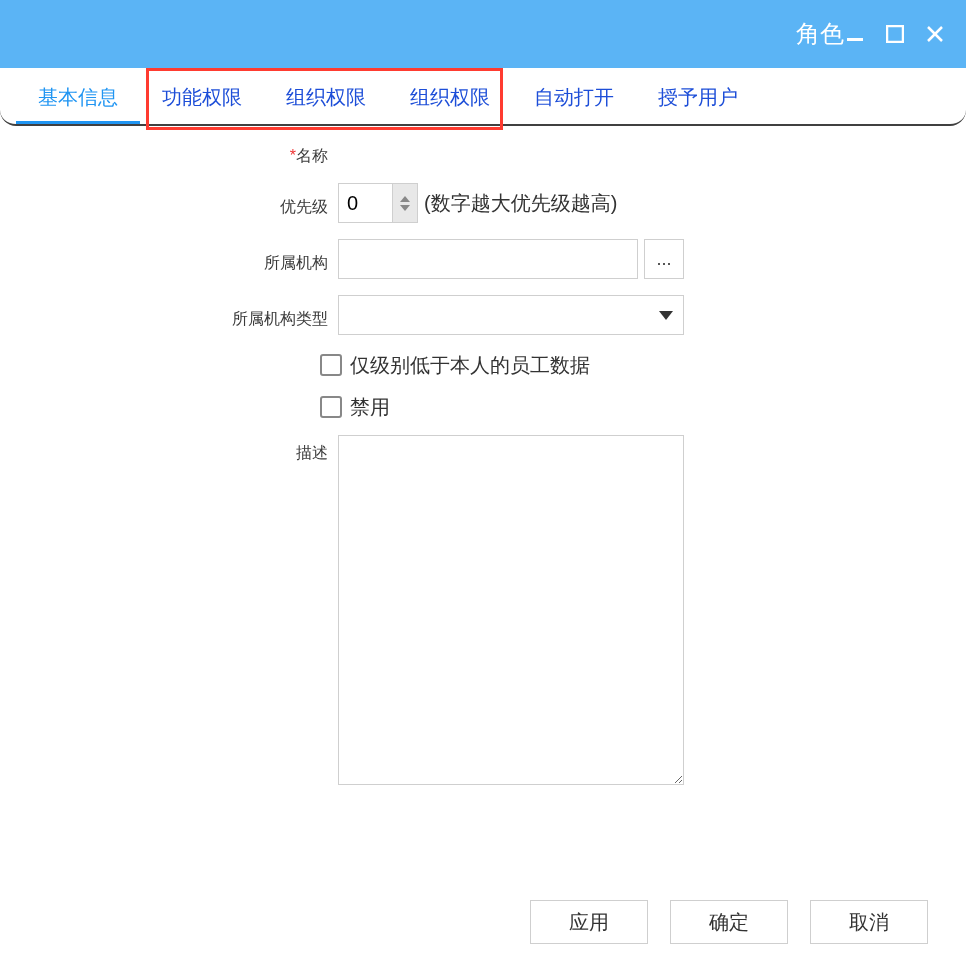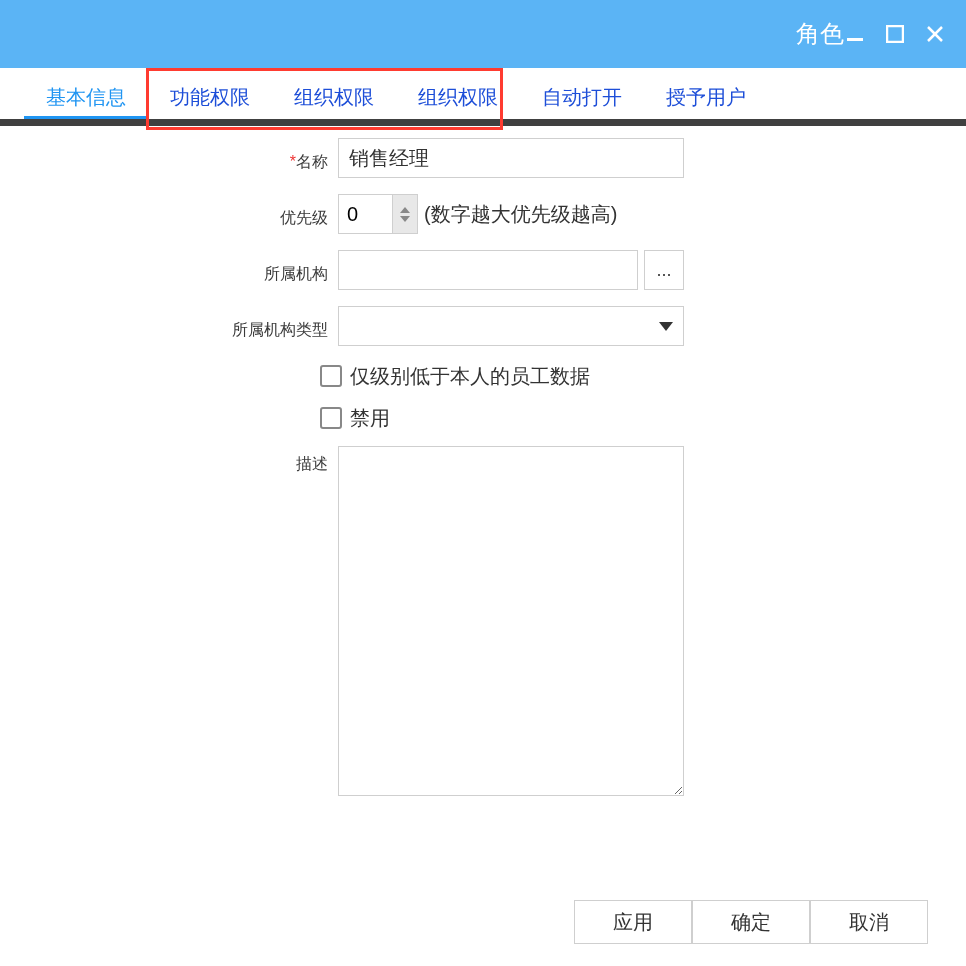--- a/index.html
+++ b/index.html
@@ -30,24 +30,25 @@
   .titlebar .winbtns {
     display: flex; align-items: center; gap: 18px;
   }
   .titlebar .winbtns .wbtn {
     width: 22px; height: 22px;
     display: flex; align-items: center; justify-content: center;
     cursor: pointer;
   }
   .tabs {
     display: flex;
-    border-bottom: 7px solid #404040;
-    padding-left: 24px;
+    border-bottom: 2px solid #404040;
+    padding-left: 16px;
     height: 58px;
     position: relative;
+    border-radius: 16px;
   }
   .tab {
     padding: 16px 22px 14px 22px;
     font-size: 20px;
     color: #1d4ed8;
     cursor: pointer;
     border-bottom: 3px solid transparent;
   }
   .tab.active {
     color: #2095f2;
@@ -172,20 +173,21 @@
   textarea.desc {
     width: 346px; height: 350px;
     border: 1px solid #cfcfcf;
     padding: 8px;
     font-size: 20px;
     resize: both;
   }
   .footer {
     display: flex;
     justify-content: flex-end;
+    gap: 22px;
     padding: 8px 38px 22px 0;
   }
   .footer .btn {
     min-width: 118px;
     height: 44px;
     border: 1px solid #cfcfcf;
     background: #fff;
     font-size: 20px;
     color: #333;
     cursor: pointer;
@@ -226,23 +228,20 @@
     <div class="tab">自动打开</div>
     <div class="tab">授予用户</div>
     <div class="highlight-box"></div>
   </div>
 
   <div class="form-area">
 
     <div class="row align-center">
       <div class="lbl">
         <span class="req">*</span><span>名称</span>
-      </div>
-      <div class="field">
-        <input type="text" class="txt txt-name" value="销售经理" style="">
       </div>
     </div>
 
     <div class="row align-center">
       <div class="lbl">优先级</div>
       <div class="field">
         <div class="num-wrap">
           <input type="text" class="num-input" value="0" style="">
           <div class="spinner">
             <div class="arr-up"></div>

